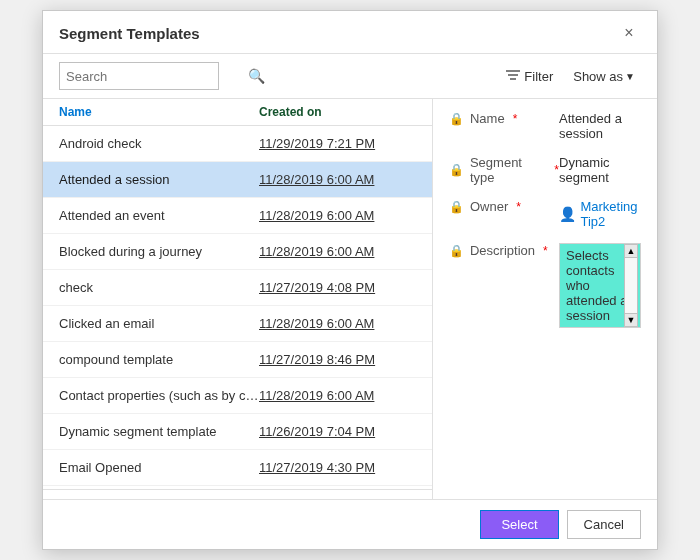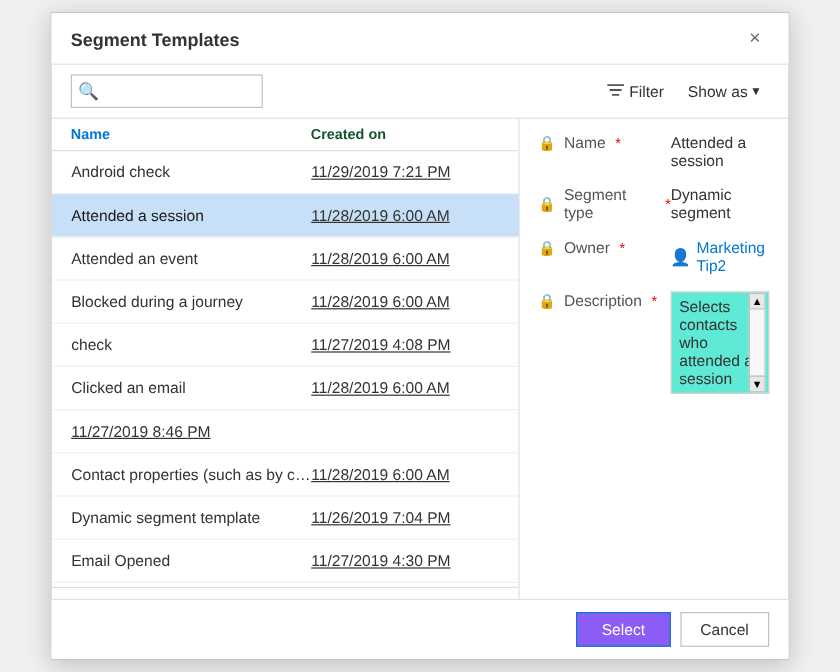--- a/index.html
+++ b/index.html
@@ -296,20 +296,21 @@
 
 <div class="dialog">
 
   <div class="dialog-titlebar">
     <span class="dialog-title">Segment Templates</span>
     <button class="close-btn">×</button>
   </div>
 
   <div class="toolbar">
     <div class="search-box">
+      <input type="text" placeholder="Search" style="">
       <button class="search-icon-btn">🔍</button>
     </div>
     <div class="spacer"></div>
     <button class="filter-btn">
       <span class="filter-icon">
         <svg width="14" height="12" viewBox="0 0 14 12" fill="none">
           <line x1="0" y1="2" x2="14" y2="2" stroke="#555" stroke-width="1.5"></line>
           <line x1="2" y1="6" x2="12" y2="6" stroke="#555" stroke-width="1.5"></line>
           <line x1="4" y1="10" x2="10" y2="10" stroke="#555" stroke-width="1.5"></line>
         </svg>
@@ -348,20 +349,21 @@
           </div>
           <div class="list-row">
             <span class="list-row-name">check</span>
             <span class="list-row-date">11/27/2019 4:08 PM</span>
           </div>
           <div class="list-row">
             <span class="list-row-name">Clicked an email</span>
             <span class="list-row-date">11/28/2019 6:00 AM</span>
           </div>
           <div class="list-row">
+            <span class="list-row-name">compound template</span>
             <span class="list-row-date">11/27/2019 8:46 PM</span>
           </div>
           <div class="list-row">
             <span class="list-row-name">Contact properties (such as by city)</span>
             <span class="list-row-date">11/28/2019 6:00 AM</span>
           </div>
           <div class="list-row">
             <span class="list-row-name">Dynamic segment template</span>
             <span class="list-row-date">11/26/2019 7:04 PM</span>
           </div>

